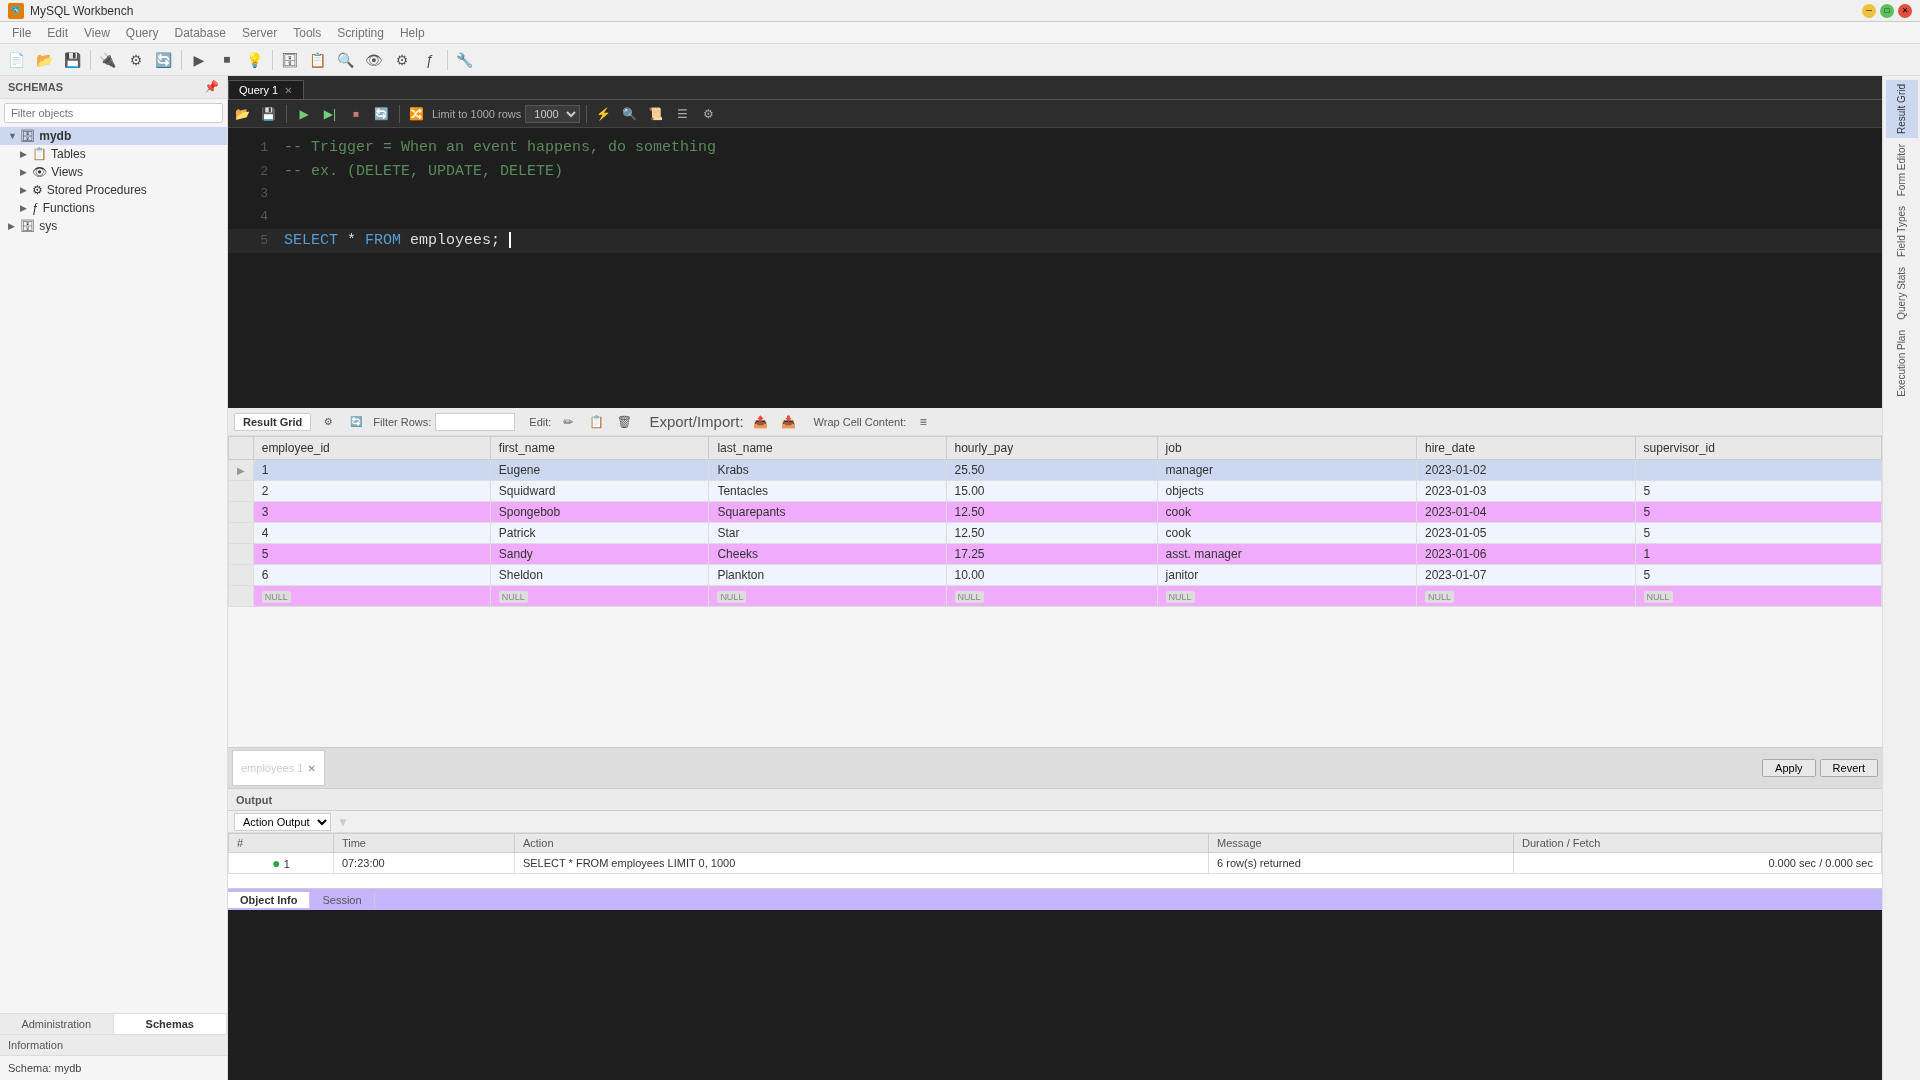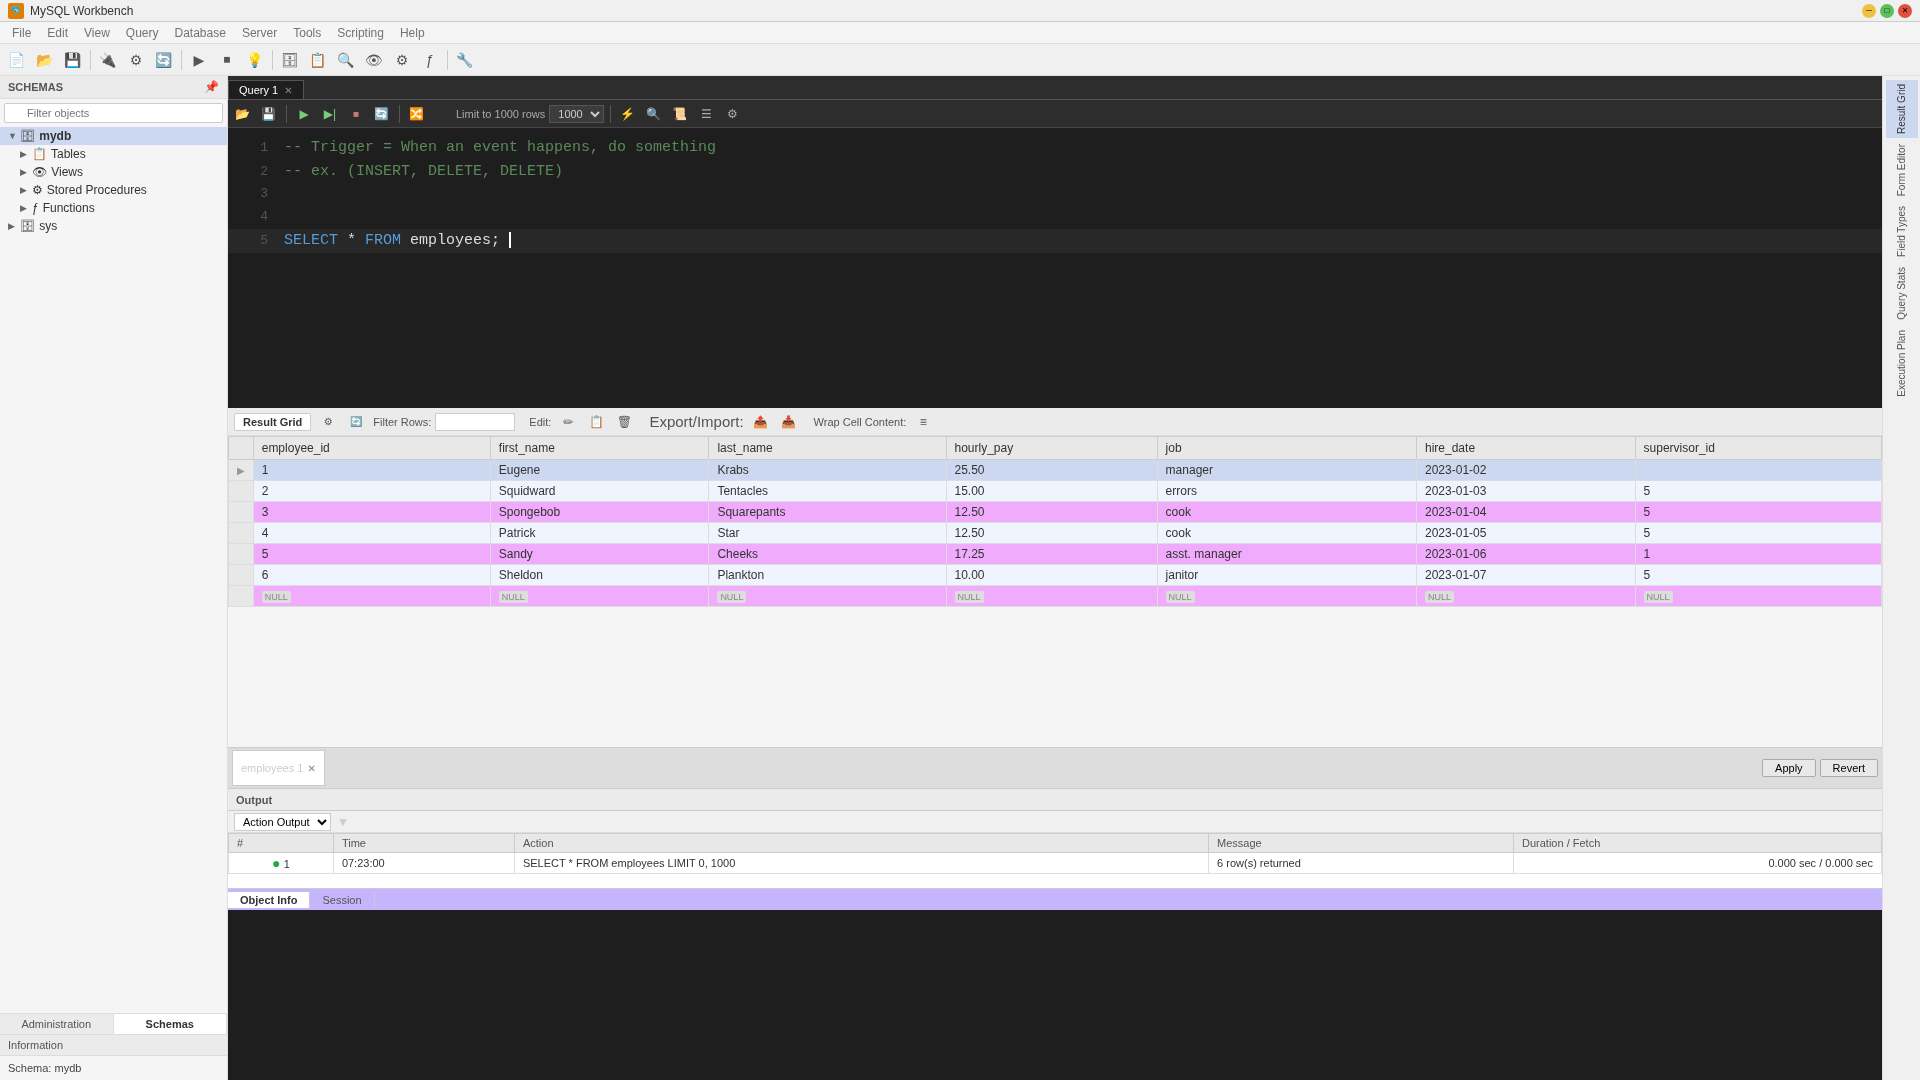--- a/index.html
+++ b/index.html
@@ -24,21 +24,21 @@
     .toolbar-btn { width: 26px; height: 26px; background: transparent; border: 1px solid transparent; cursor: pointer; display: flex; align-items: center; justify-content: center; font-size: 14px; color: #555; border-radius: 2px; }
     .toolbar-sep { width: 1px; height: 20px; background: #ccc; margin: 0 2px; }
 
     
     .main-layout { display: flex; height: calc(1080px - 22px - 22px - 32px); }
 
     
     .sidebar { width: 228px; background: #f5f5f5; border-right: 1px solid #ddd; display: flex; flex-direction: column; }
     .sidebar-header { padding: 4px 8px; font-size: 11px; font-weight: bold; color: #555; background: #ebebeb; border-bottom: 1px solid #ddd; display: flex; justify-content: space-between; align-items: center; }
     .sidebar-search { padding: 4px; }
-    .sidebar-search input { width: 100%; padding: 3px 22px; border: 1px solid #ccc; border-radius: 2px; font-size: 11px; }
+    .sidebar-search input { width: 100%; padding: 3px 6px; border: 1px solid #ccc; border-radius: 2px; font-size: 11px; }
     .tree-item { display: flex; align-items: center; padding: 2px 8px; cursor: pointer; font-size: 12px; color: #333; }
     .tree-item.selected { background: #ccd8f0; }
     .tree-indent { width: 12px; display: inline-block; }
     .tree-arrow { width: 12px; display: inline-block; font-size: 9px; color: #666; }
     .tree-icon { margin-right: 4px; font-size: 12px; }
     .sidebar-tabs { display: flex; border-top: 1px solid #ddd; background: #ebebeb; }
     .sidebar-tab { flex: 1; padding: 4px; text-align: center; font-size: 11px; cursor: pointer; color: #555; border-right: 1px solid #ddd; }
     .sidebar-tab.active { background: #fff; font-weight: bold; color: #333; }
     .sidebar-info { padding: 6px 8px; font-size: 11px; color: #444; border-top: 1px solid #ddd; }
 
@@ -47,21 +47,21 @@
 
     
     .query-tabs { height: 24px; background: #2d2d2d; display: flex; align-items: flex-end; border-bottom: 1px solid #555; }
     .query-tab { display: flex; align-items: center; padding: 3px 10px; background: #3c3c3c; border: 1px solid #555; border-bottom: none; margin-right: 2px; font-size: 11px; color: #ccc; cursor: pointer; gap: 6px; }
     .query-tab.active { background: #1e1e1e; color: #fff; }
     .tab-close { font-size: 10px; color: #888; cursor: pointer; }
 
     
     .sql-toolbar { height: 28px; background: #2d2d2d; display: flex; align-items: center; padding: 0 4px; gap: 4px; border-bottom: 1px solid #444; }
     .sql-toolbar-btn { width: 22px; height: 22px; background: transparent; border: 1px solid transparent; cursor: pointer; display: flex; align-items: center; justify-content: center; font-size: 12px; color: #aaa; border-radius: 2px; }
-    .limit-select { display: flex; align-items: center; gap: 4px; font-size: 11px; color: #aaa; margin-left: 24px; }
+    .limit-select { display: flex; align-items: center; gap: 4px; font-size: 11px; color: #aaa; }
     .limit-select select { background: #3c3c3c; color: #ccc; border: 1px solid #555; padding: 1px 4px; font-size: 11px; }
     .sql-toolbar-sep { width: 1px; height: 18px; background: #555; margin: 0 2px; }
 
     
     .code-editor { flex: 1; background: #1e1e1e; padding: 8px 0; overflow: auto; font-family: 'Courier New', monospace; font-size: 15px; line-height: 1.6; }
     .code-line { display: flex; align-items: baseline; padding: 0 8px; }
     .line-num { width: 32px; color: #555; text-align: right; margin-right: 16px; font-size: 13px; flex-shrink: 0; }
     .line-content { color: #6c8; }
     .line-content .comment { color: #5a8a5a; }
     .line-content .keyword { color: #569cd6; }
@@ -252,21 +252,21 @@
       <button class="sql-toolbar-btn">⚙</button>
     </div>
 
     <div class="code-editor" style="height:280px;flex:none;">
       <div class="code-line">
         <span class="line-num">1</span>
         <span class="line-content"><span class="comment">-- Trigger = When an event happens, do something</span></span>
       </div>
       <div class="code-line">
         <span class="line-num">2</span>
-        <span class="line-content"><span class="comment">--              ex. (INSERT, DELETE, DELETE)</span></span>
+        <span class="line-content"><span class="comment">--              ex. (DELETE, UPDATE, DELETE)</span></span>
       </div>
       <div class="code-line">
         <span class="line-num">3</span>
       </div>
       <div class="code-line">
         <span class="line-num">4</span>
         <span class="line-content">&nbsp;</span>
       </div>
       <div class="code-line active-line">
         <span class="line-num">5</span>
@@ -327,21 +327,21 @@
     <td>manager</td>
     <td>2023-01-02</td>
     <td></td>
   </tr>
               <tr>
     <td style="background:#e8e8e8;text-align:center;font-size:10px;color:#999;"></td>
     <td>2</td>
     <td>Squidward</td>
     <td>Tentacles</td>
     <td>15.00</td>
-    <td>errors</td>
+    <td>objects</td>
     <td>2023-01-03</td>
     <td>5</td>
   </tr>
               <tr>
     <td style="background:#e8e8e8;text-align:center;font-size:10px;color:#999;"></td>
     <td>3</td>
     <td>Spongebob</td>
     <td>Squarepants</td>
     <td>12.50</td>
     <td>cook</td>

